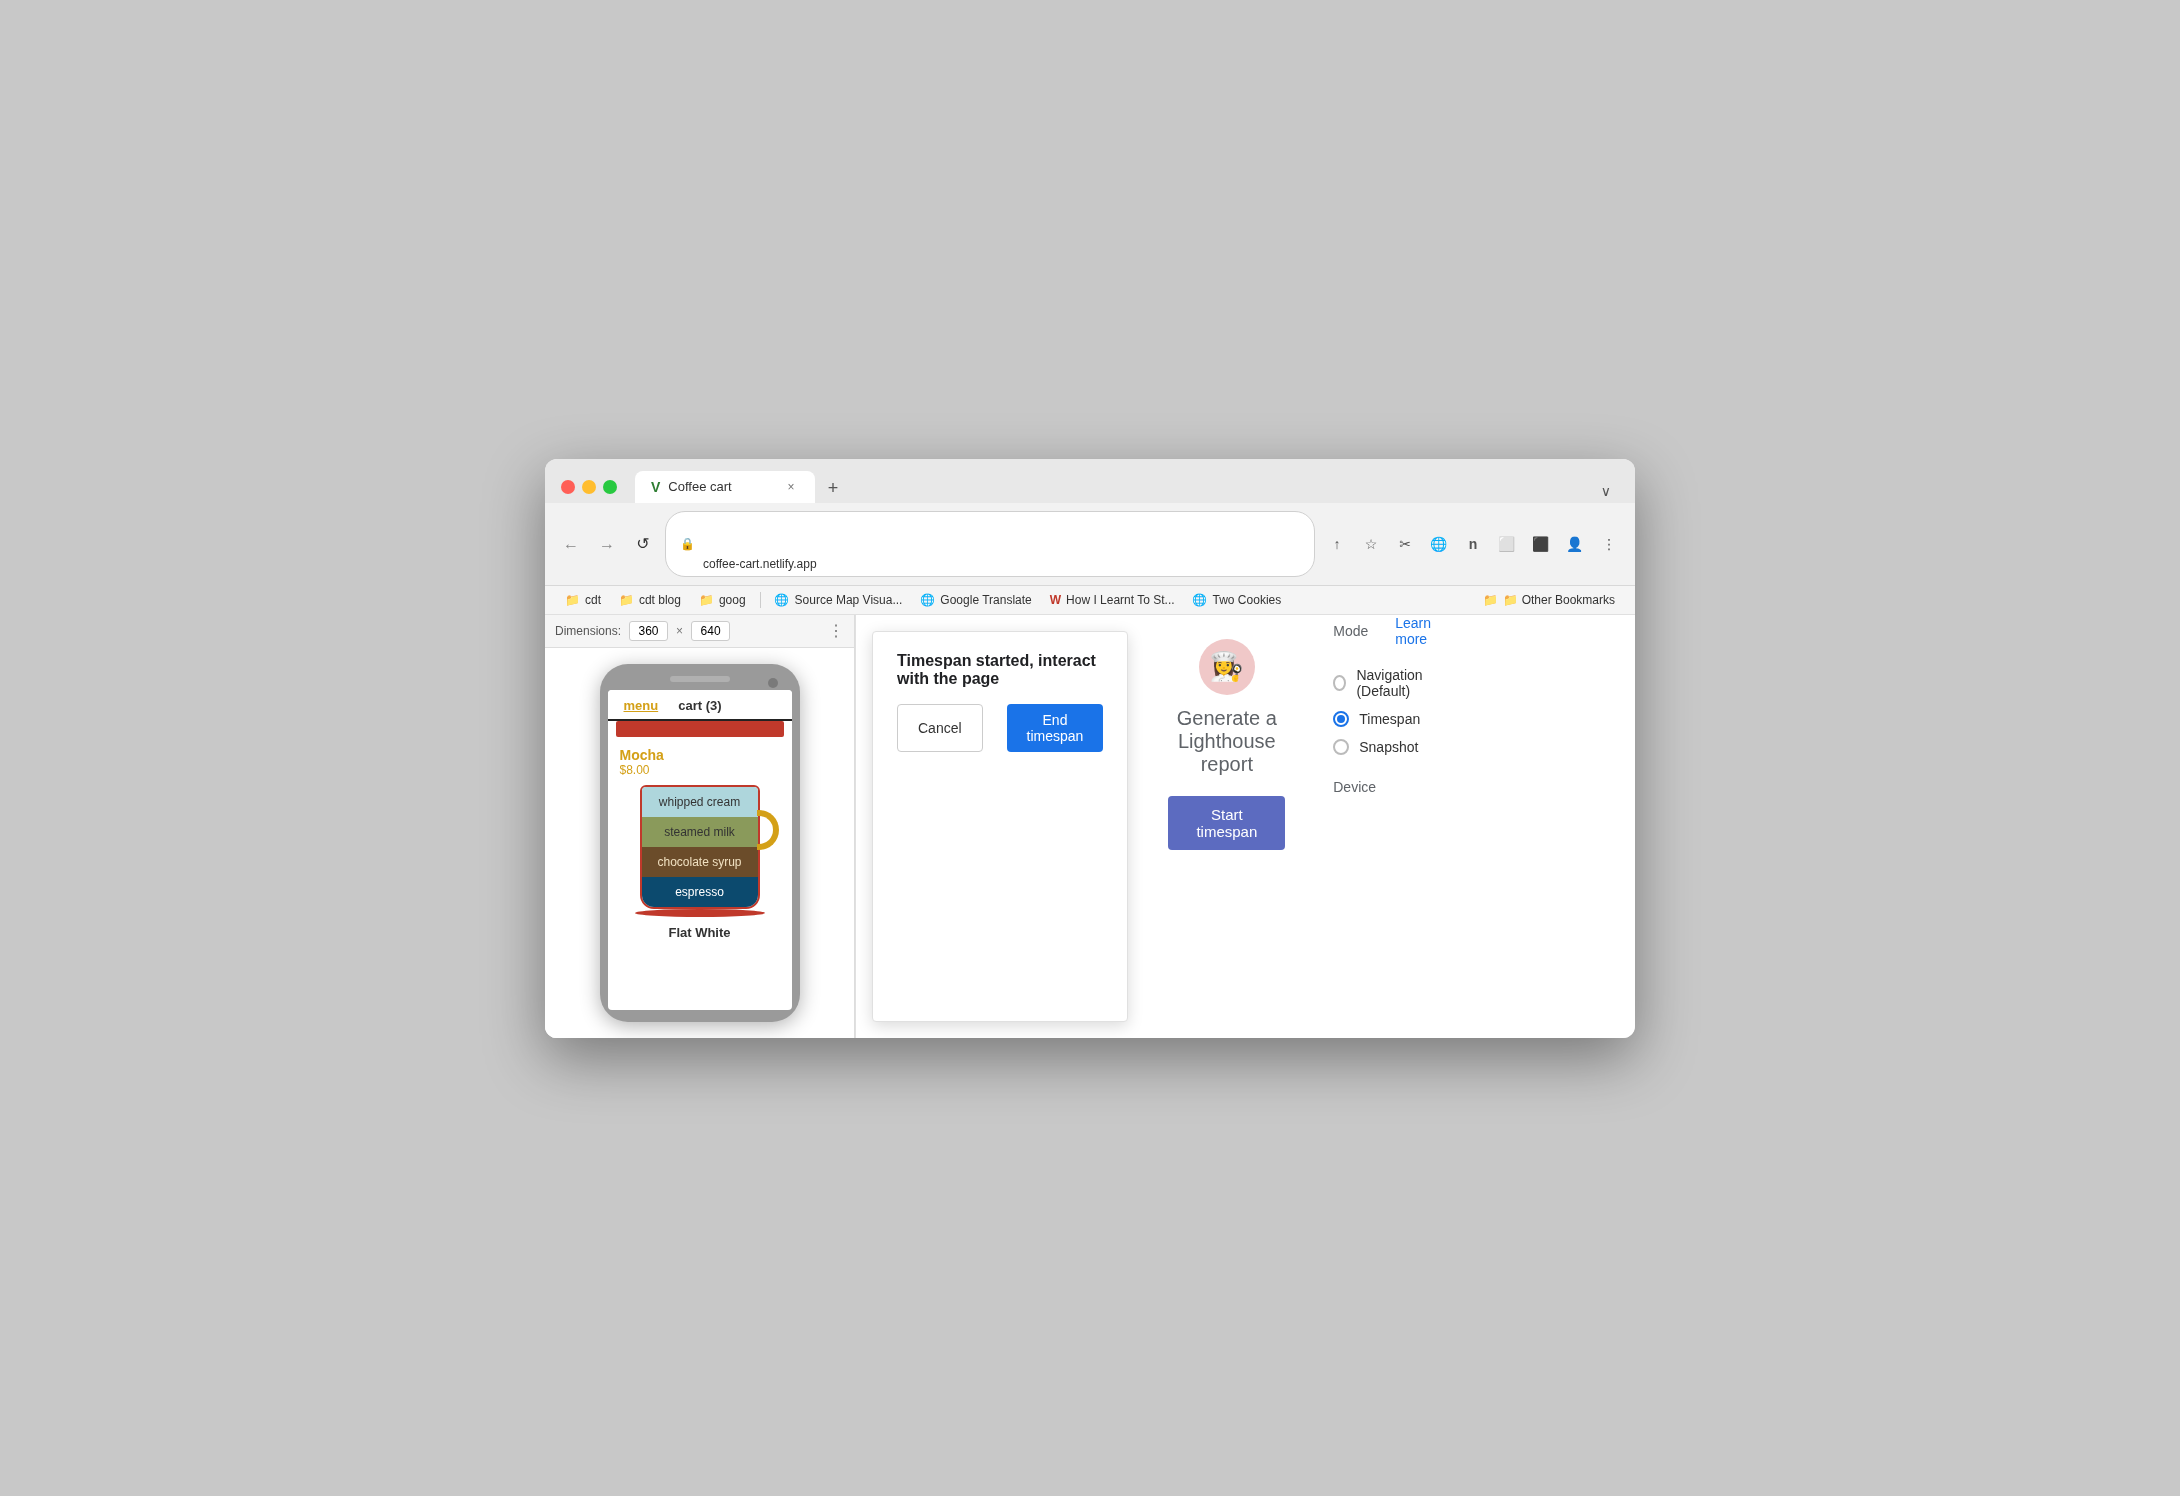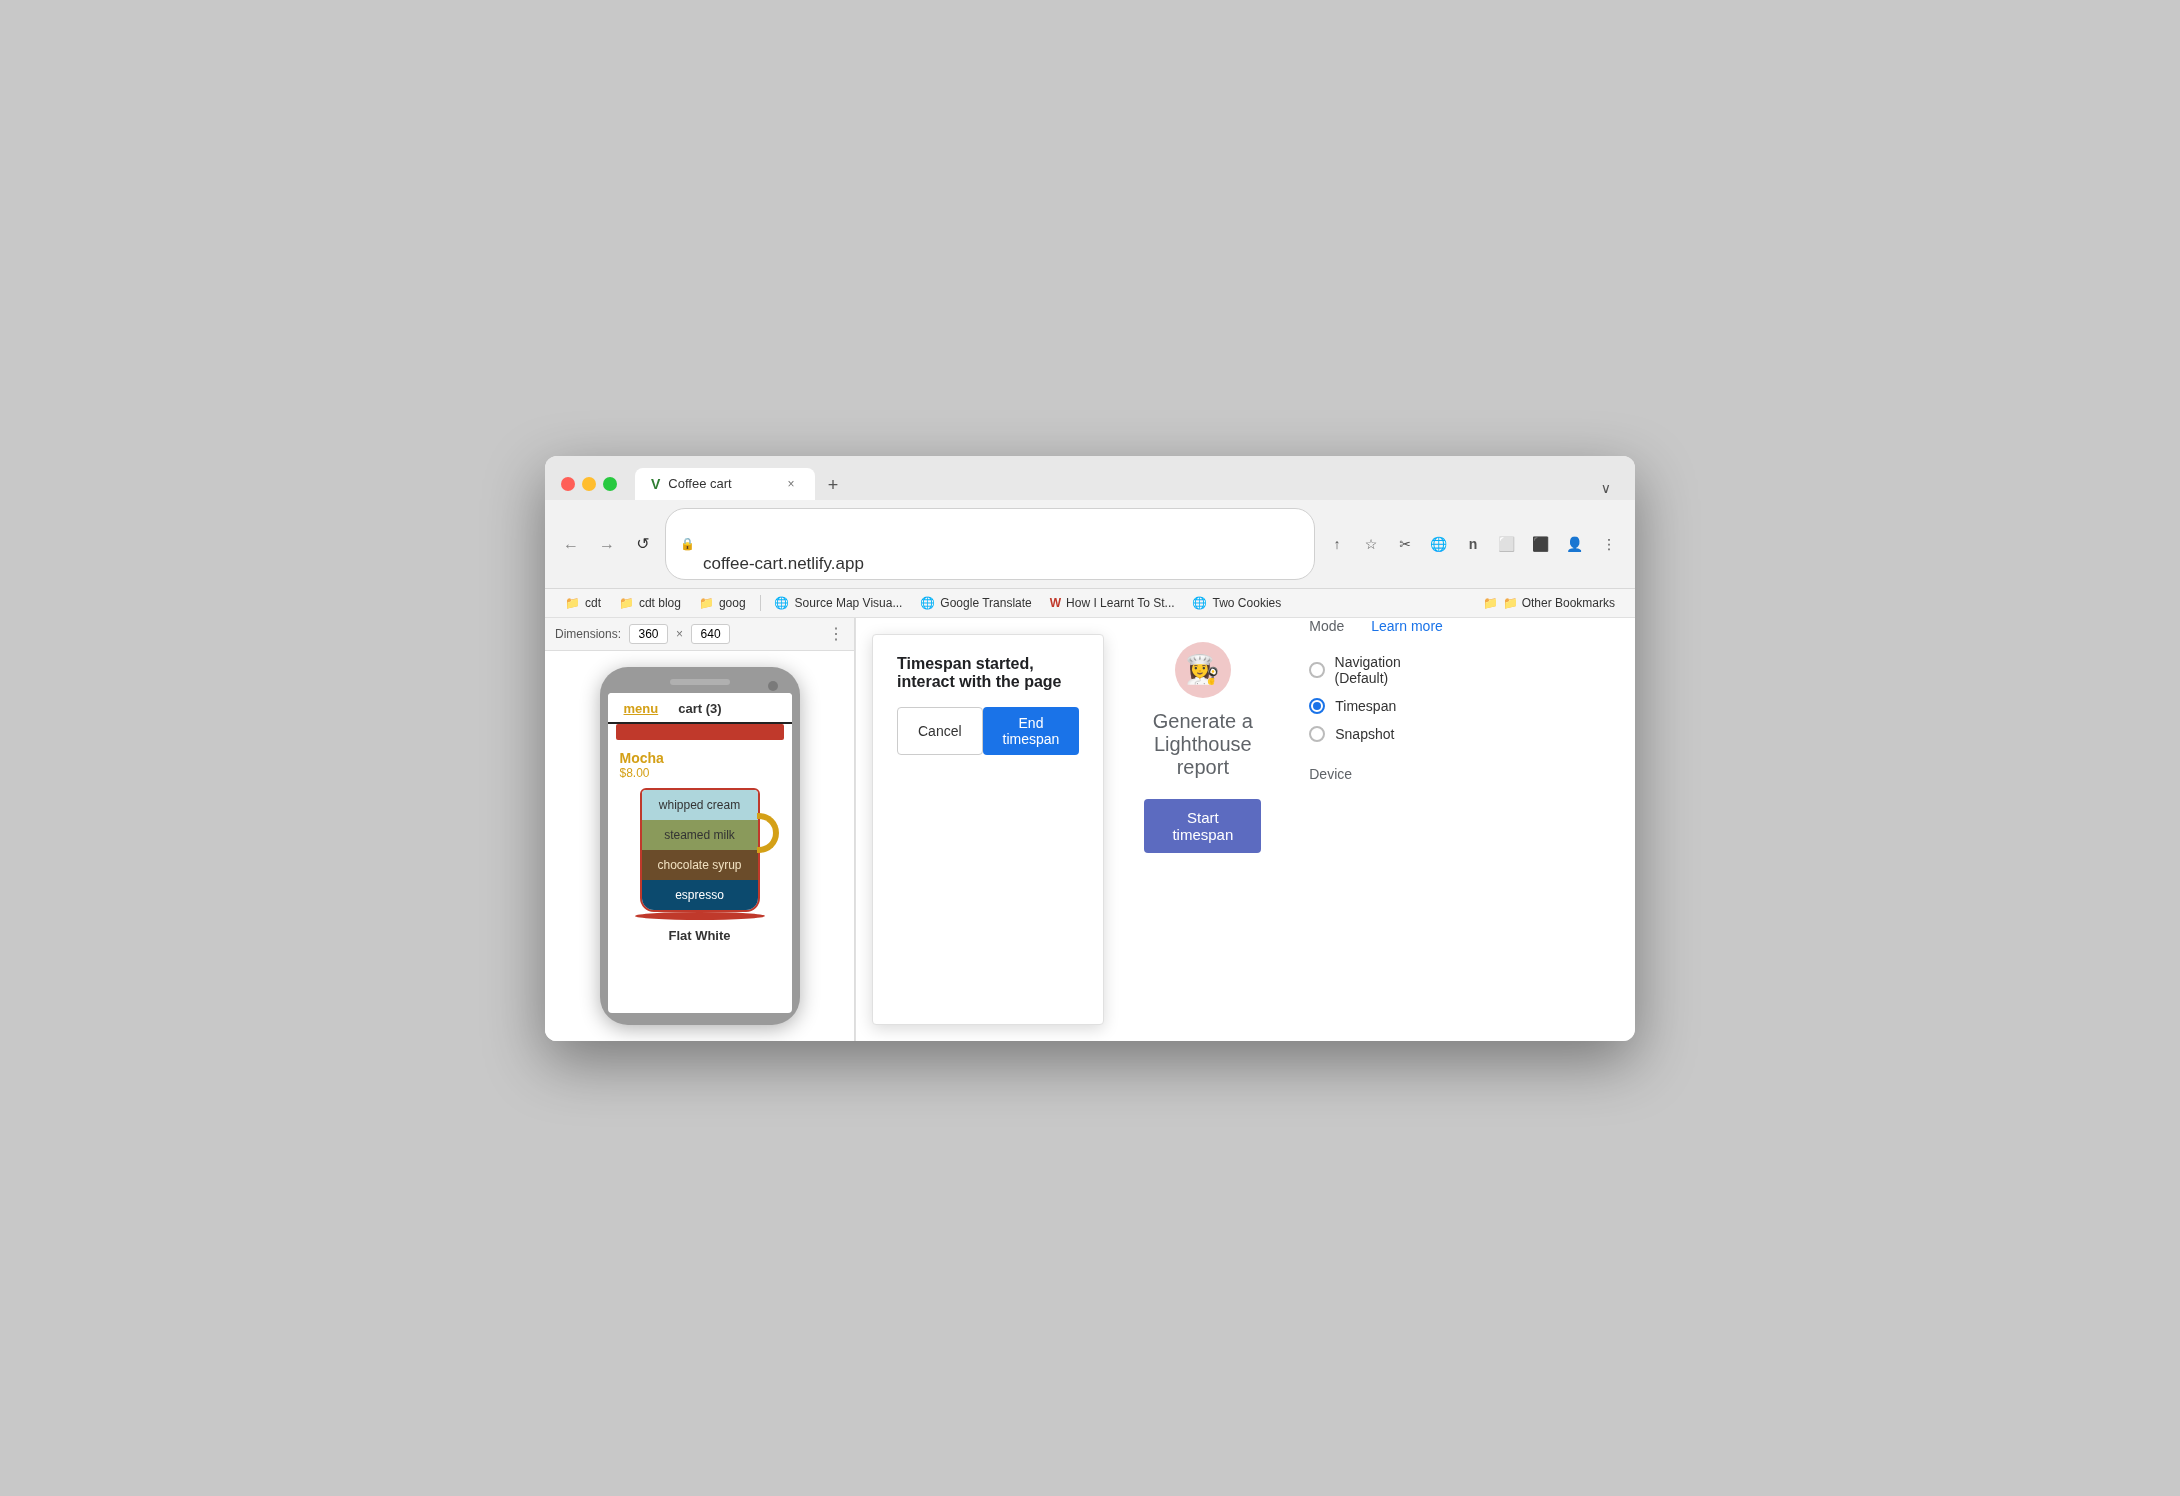--- a/index.html
+++ b/index.html
@@ -117,21 +117,21 @@
       flex: 1;
       background: white;
       border: 1px solid #d0d0d0;
       border-radius: 20px;
       padding: 5px 14px;
       display: flex;
       align-items: center;
       gap: 8px;
     }
     .lock-icon { font-size: 12px; color: #555; }
-    .url-text { font-size: 17px; color: #333; flex: 1; margin-top: 40px; }
+    .url-text { font-size: 12px; color: #333; flex: 1; margin-top: 40px; }
 
     .toolbar-icons {
       display: flex;
       align-items: center;
       gap: 6px;
     }
     .toolbar-icon {
       width: 28px;
       height: 28px;
       display: flex;
@@ -368,21 +368,21 @@
       border-radius: 4px;
     }
     .timespan-title {
       font-size: 16px;
       font-weight: 700;
       color: #202124;
       margin-bottom: 16px;
     }
     .timespan-buttons {
       display: flex;
-      gap: 0;
+      gap: 24px;
       justify-content: flex-start;
     }
     .btn-cancel {
       padding: 8px 20px;
       border: 1px solid #ccc;
       background: white;
       border-radius: 4px;
       font-size: 14px;
       cursor: pointer;
       color: #333;

